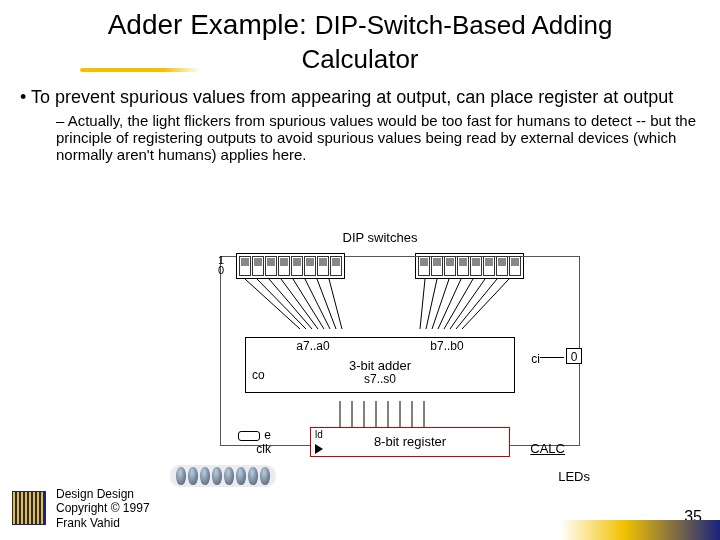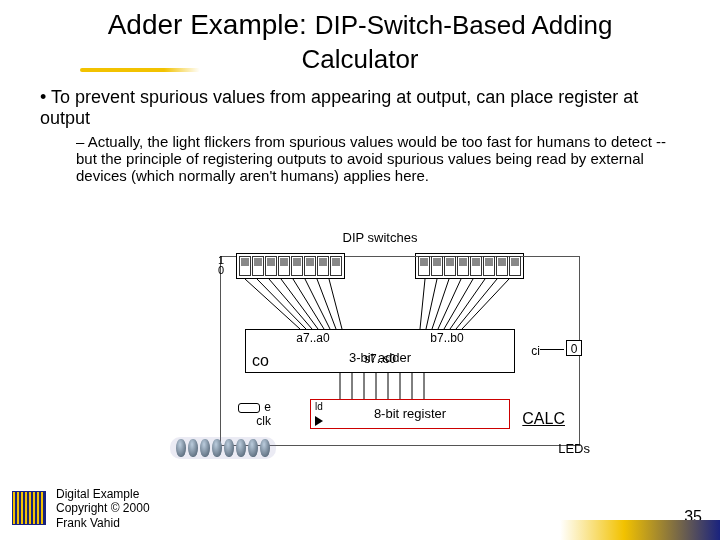--- a/index.html
+++ b/index.html
@@ -11,59 +11,59 @@
   .title {
     text-align: center; font-size: 28px; font-weight: 400;
     padding: 8px 20px 4px; line-height: 1.2; position: relative;
   }
   .title .sub { font-size: 26px; margin-top: 40px; }
   .title-rule {
     position: absolute; left: 80px; top: 68px; width: 120px; height: 4px;
     background: linear-gradient(to right, #f2c200, #f2c200 70%, rgba(242,194,0,0));
     border-radius: 2px;
   }
-  ul.main { list-style: none; padding: 8px 40px 0; font-size: 18px; }
+  ul.main { list-style: none; padding: 8px 20px 0; font-size: 18px; }
   ul.main > li::before { content: "• "; }
   ul.sub { list-style: none; padding: 4px 0 0 36px; font-size: 15px; }
   ul.sub > li::before { content: "–  "; }
   .diagram {
     position: absolute; left: 150px; top: 230px; width: 460px; height: 260px;
   }
   .dip-label { text-align: center; font-size: 13px; margin-bottom: 8px; }
   .dip-row { display: flex; justify-content: center; gap: 70px; }
   .dip-block { display: flex; gap: 1px; border: 1px solid #000; padding: 2px; background:#fff; }
   .dip-sw { width: 12px; height: 20px; background: #fff; border: 1px solid #333; position: relative; }
   .dip-sw::after { content:""; position:absolute; left:1px; right:1px; top:1px; height:8px; background:#888; }
   .onezero { position:absolute; left:-18px; top:2px; font-size:11px; line-height:10px; }
   .wires { position: relative; height: 50px; }
   .wires svg { position:absolute; left:0; top:0; }
   .adder {
-    position: relative; margin: 0 auto; width: 270px; height: 44px;
+    position: relative; margin: 8px auto; width: 270px; height: 56px;
     border: 1px solid #000; background:#fff; font-size: 13px; text-align:center;
   }
   .adder .ports-top { display:flex; justify-content:space-around; font-size:12px; padding-top:1px; }
   .adder .name { position:absolute; left:0; right:0; top:20px; }
-  .adder .co { position:absolute; left:6px; bottom:2px; font-size:16px; }
+  .adder .co { position:absolute; left:6px; bottom:10px; font-size:12px; }
   .adder .sout { position:absolute; left:0; right:0; bottom:6px; font-size:12px; }
   .adder .ci { position:absolute; right:-26px; top:14px; font-size:12px; }
   .zero { position:absolute; right:-68px; top:10px; width:16px; height:16px; border:1px solid #000; font-size:12px; text-align:center; line-height:16px; background:#fff; }
   .ci-line { position:absolute; right:-50px; top:19px; width:24px; height:1px; background:#000; }
   .mid-wires { height: 26px; position:relative; }
   .mid-wires svg { position:absolute; left:50%; transform:translateX(-50%); top:0; }
   .reg {
     position: relative; margin: 0 auto 0 160px; width: 200px; height: 30px;
     border: 1.5px solid #c00; background:#fff; font-size:13px; text-align:center;
   }
   .reg .ld { position:absolute; left:4px; top:1px; font-size:10px; }
   .reg .clk-tri {
     position:absolute; left:4px; bottom:2px; width:0; height:0;
     border-top:5px solid transparent; border-bottom:5px solid transparent; border-left:8px solid #000;
   }
   .reg .name { position:absolute; left:0; right:0; top:6px; }
-  .calc { position:absolute; right:-56px; bottom:0; font-size:16px; text-decoration: underline; }
+  .calc { position:absolute; right:-56px; bottom:0; font-size:13px; text-decoration: underline; }
   .e-clk { position:absolute; left:-100px; top:0; font-size:12px; text-align:right; width:60px; }
   .e-clk .btn { display:inline-block; width:22px; height:10px; border:1px solid #000; border-radius:3px; margin-right:4px; vertical-align:middle; }
   .e-clk .e-line, .e-clk .c-line { display:block; height:14px; }
   .leds-row { text-align:left; margin-top:8px; position:relative; }
   .leds { display:inline-flex; gap:2px; padding:2px 6px; border-radius:10px; background:rgba(120,120,180,0.15); position:relative; left:20px; }
   .led { width:10px; height:18px; border-radius:50%/60%; background:radial-gradient(ellipse at 40% 30%, #bcd 0%, #678 70%, #345 100%); }
   .leds-label { position:absolute; right:20px; top:4px; font-size:13px; }
   .footer {
     position:absolute; left:12px; bottom:10px; display:flex; align-items:center; gap:10px;
     font-size:12px; line-height:1.2;
@@ -205,20 +205,20 @@
         <div class="led"></div>
         <div class="led"></div>
     </div>
     <span class="leds-label">LEDs</span>
   </div>
 </div>
 
 <div class="footer">
   <div class="logo"></div>
   <div>
-    <div>Digital Example</div>
-    <div>Copyright © 2000</div>
+    <div>Design Design</div>
+    <div>Copyright © 1997</div>
     <div>Frank Vahid</div>
   </div>
 </div>
 
 <div class="pagenum">35</div>
 <div class="corner"></div>
 
 </body></html>

